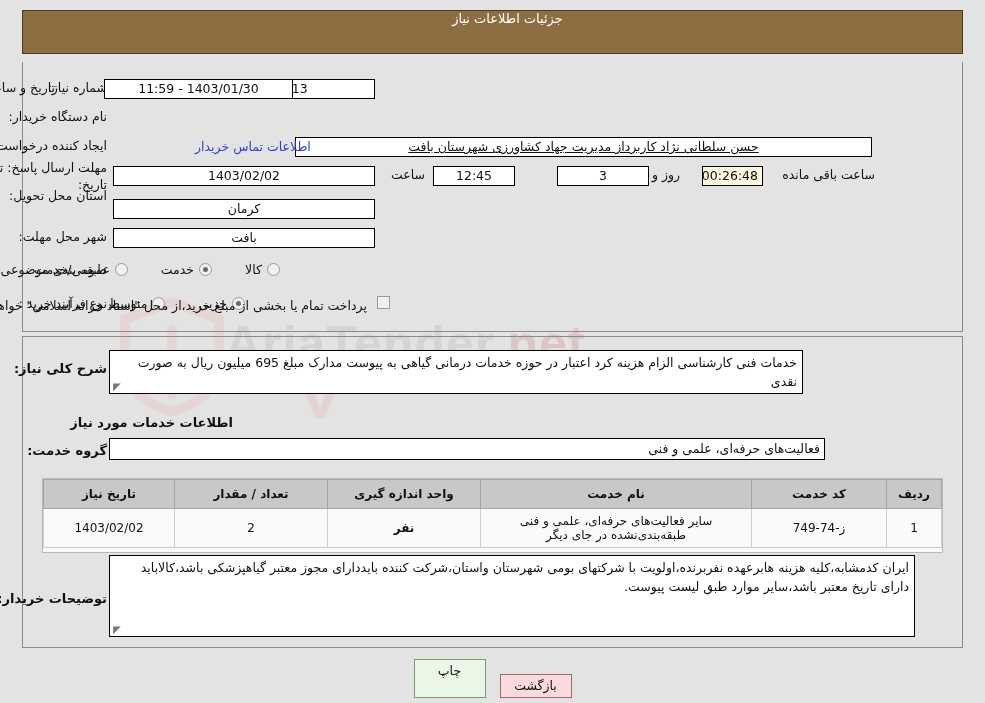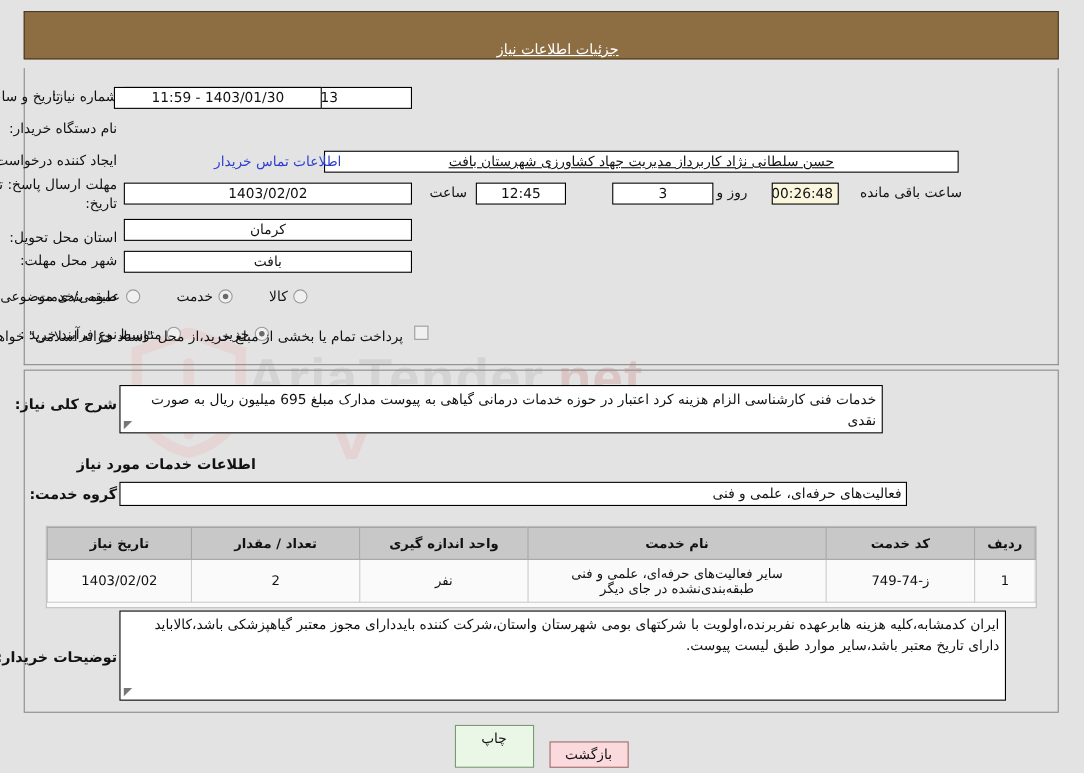--- a/index.html
+++ b/index.html
@@ -72,26 +72,25 @@
     position: absolute;
     left: 22px;
     top: 10px;
     width: 941px;
     height: 44px;
     background: #8d6e42;
     border: 1px solid #4a3a22;
     box-sizing: border-box;
     color: #ffffff;
     display: flex;
-    align-items: flex-end;
+    align-items: flex-start;
     justify-content: flex-start;
     padding-left: 0;
     padding-right: 0;
     z-index: 3;
-    text-decoration: underline;
   }
   .titlebar .title-text {
     width: 100%;
     text-align: center;
     font-size: 13px;
     padding-left: 30px;
   }
 
   
   .frame {
@@ -246,21 +245,21 @@
     border: 1px solid #cccccc;
     color: #111;
     font-size: 12px;
     padding: 5px 6px;
     text-align: center;
     vertical-align: middle;
   }
   .c-radif { width: 42px; }
   .c-code  { width: 122px; }
   .c-name  { width: auto; }
-  .c-unit  { width: 140px; }
+  .c-unit  { width: 140px; font-weight: bold; }
   .c-qty   { width: 140px; }
   .c-date  { width: 118px; }
 
   
   .btnbar {
     position: absolute;
     left: 0;
     top: 659px;
     width: 985px;
     display: flex;
@@ -347,21 +346,21 @@
   <div class="row" style="right:305px; top:167px;">
     <div class="plain">روز و</div>
   </div>
   <div class="row" style="right:222px; top:166px;">
     <div class="field tan" style="width:61px;">00:26:48</div>
   </div>
   <div class="row" style="right:110px; top:167px;">
     <div class="plain">ساعت باقی مانده</div>
   </div>
 
-  <div class="row" style="right:878px; top:208px;">
+  <div class="row" style="right:878px; top:188px;">
     <div class="lbl">استان محل تحویل:</div>
   </div>
   <div class="row" style="right:610px; top:199px;">
     <div class="field" style="width:262px;">کرمان</div>
   </div>
 
   <div class="row" style="right:878px; top:229px;">
     <div class="lbl">شهر محل مهلت:</div>
   </div>
   <div class="row" style="right:610px; top:228px;">

